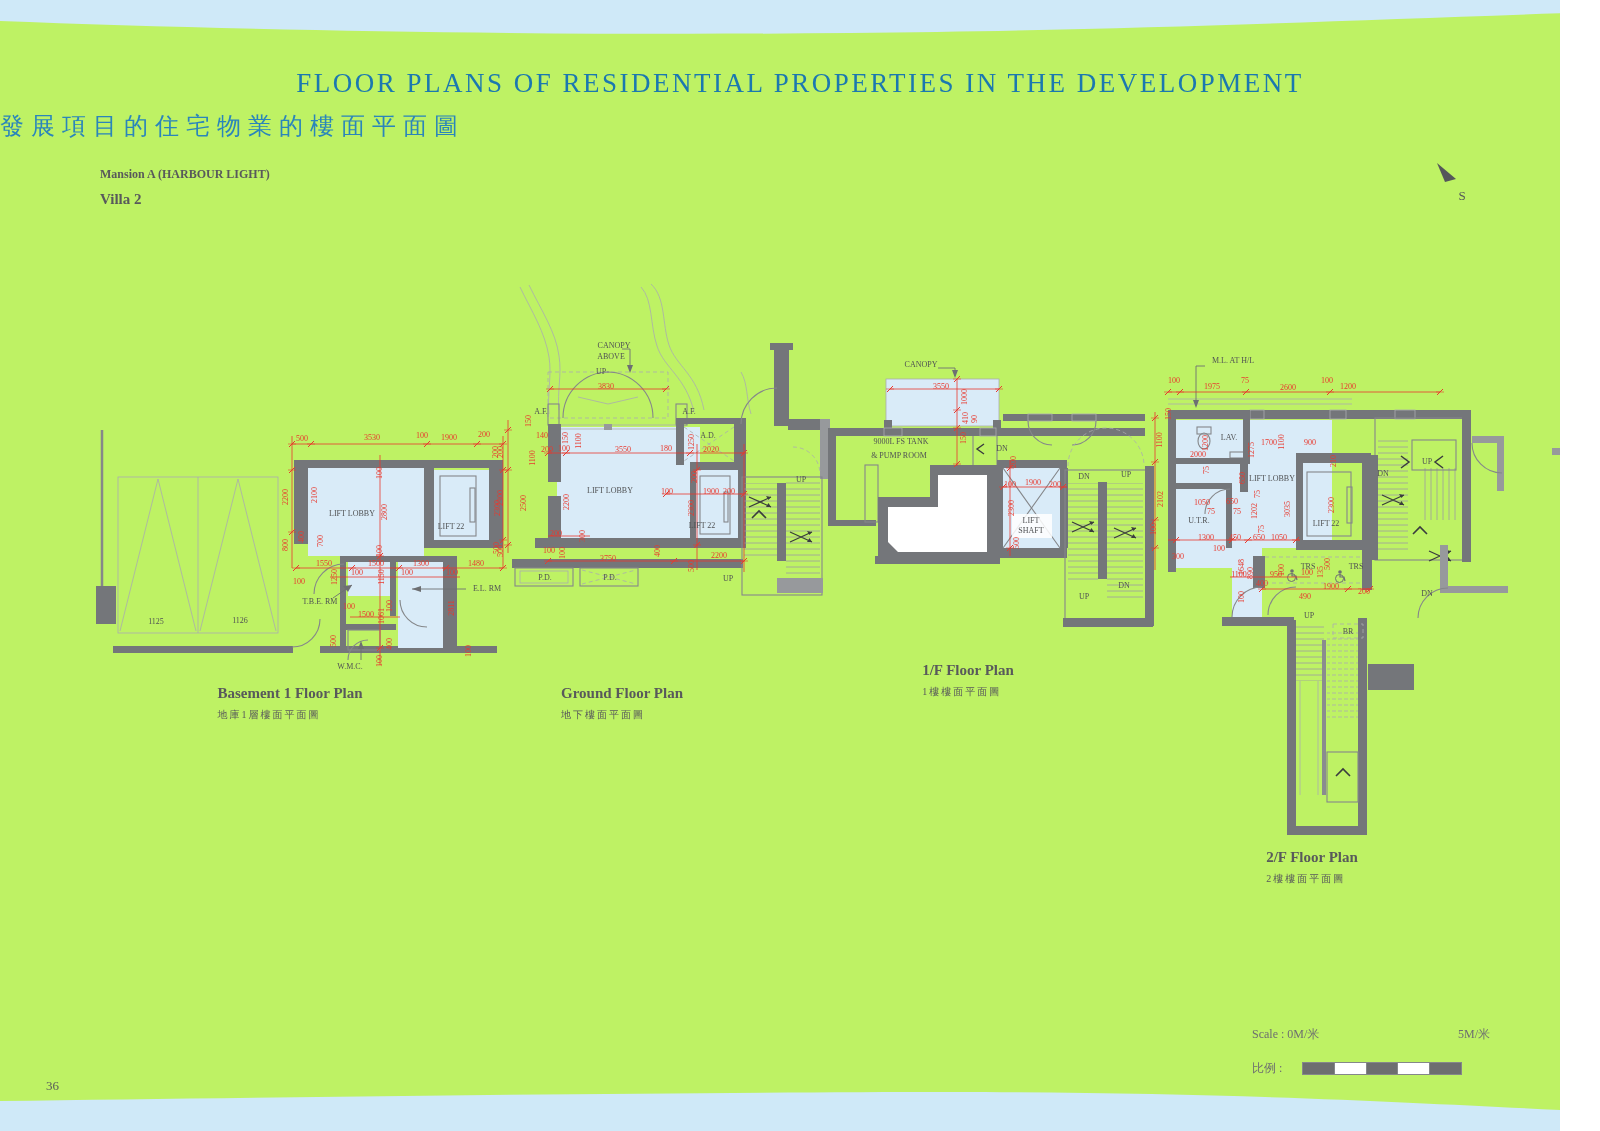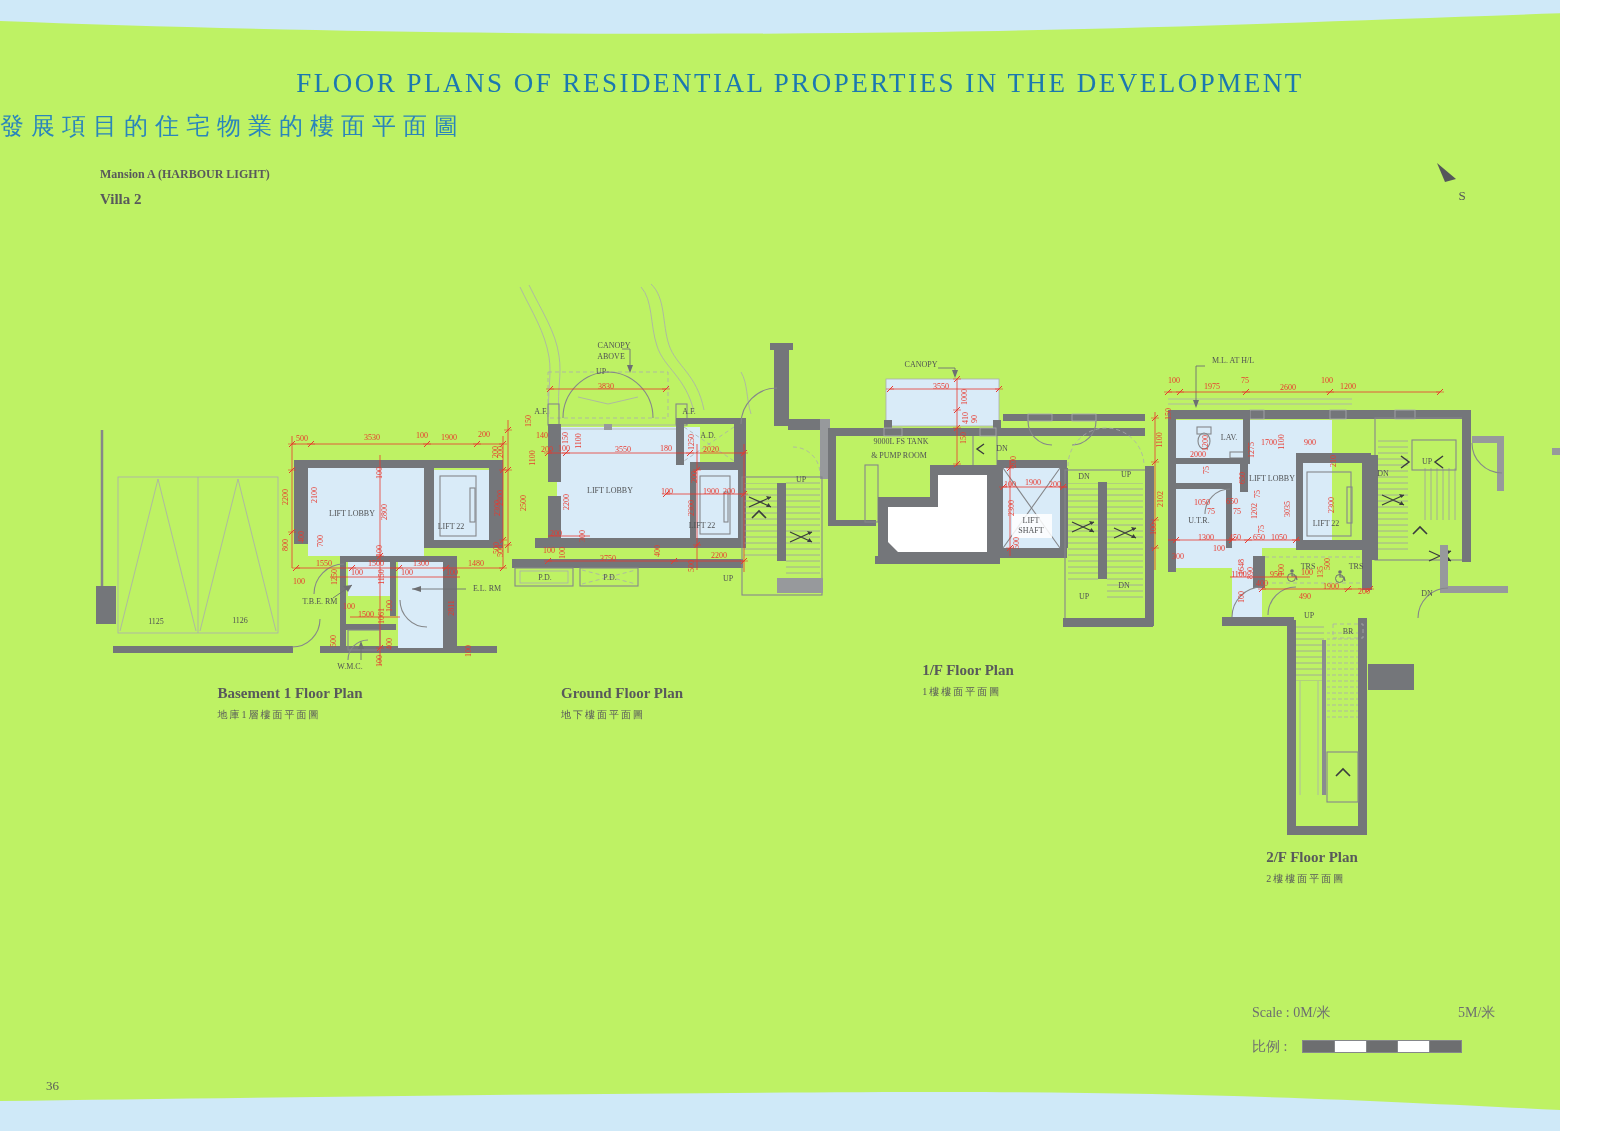--- a/index.html
+++ b/index.html
@@ -11,21 +11,21 @@
   .title-en{position:absolute;top:68px;left:0;width:1600px;text-align:center;
     color:#1b78b0;font-size:27px;letter-spacing:2.5px;font-weight:400;}
   .title-zh{position:absolute;top:110px;left:0;width:1600px;text-align:left;
     color:#2a85bb;font-size:24px;letter-spacing:7px;}
   .block-name{position:absolute;top:167px;left:100px;color:#58595b;font-size:12px;font-weight:bold;}
   .villa-name{position:absolute;top:191px;left:100px;color:#58595b;font-size:15px;font-weight:bold;}
   .caption{position:absolute;transform:translateX(-50%);color:#58595b;}
   .caption .en{font-size:15px;font-weight:bold;}
   .caption .zh{font-size:10px;margin-top:6px;letter-spacing:2px;}
   .pageno{position:absolute;left:46px;top:1078px;color:#58595b;font-size:13px;}
-  .scale-legend{position:absolute;left:1252px;top:1004px;width:260px;color:#6d6e70;font-size:14px;}
+  .scale-legend{position:absolute;left:1252px;top:1026px;width:260px;color:#6d6e70;font-size:12px;}
   .scale-row1{position:relative;height:20px;}
   .scale-min{position:absolute;left:0;top:0;}
   .scale-max{position:absolute;left:206px;top:0;}
   .scale-row2{position:relative;height:16px;margin-top:14px;}
   .scale-zh{position:absolute;left:0;top:0;}
   .scale-bar{position:absolute;left:50px;top:2px;width:158px;height:11px;border:1px solid #85878a;
     display:flex;}
   .scale-bar span{flex:1;border-right:1px solid #85878a;}
   .scale-bar span:last-child{border-right:none;}
   .sb-d{background:#6d6e70;} .sb-w{background:#fff;}

